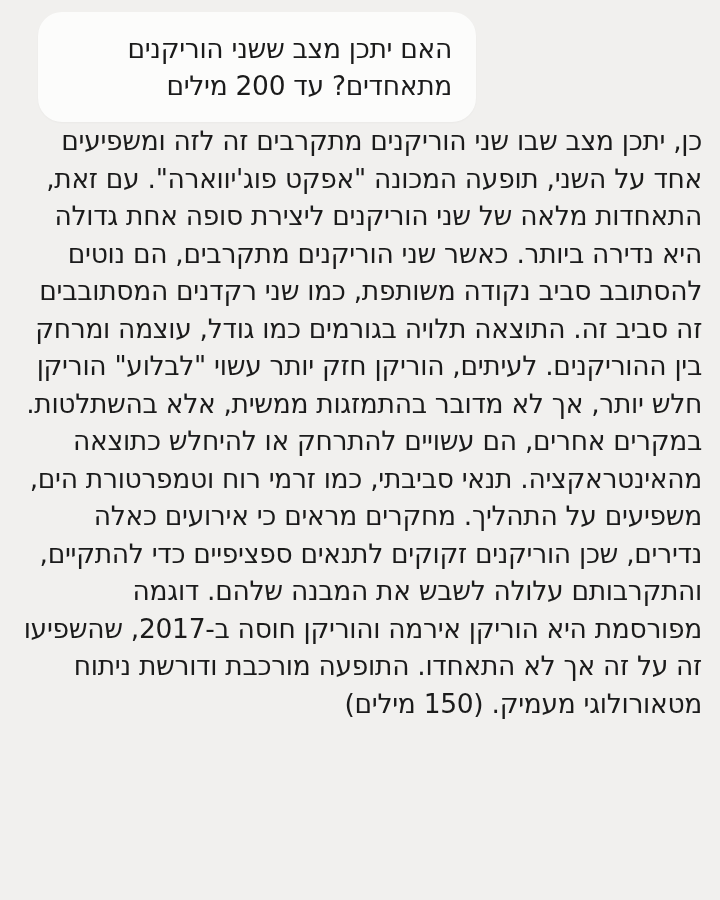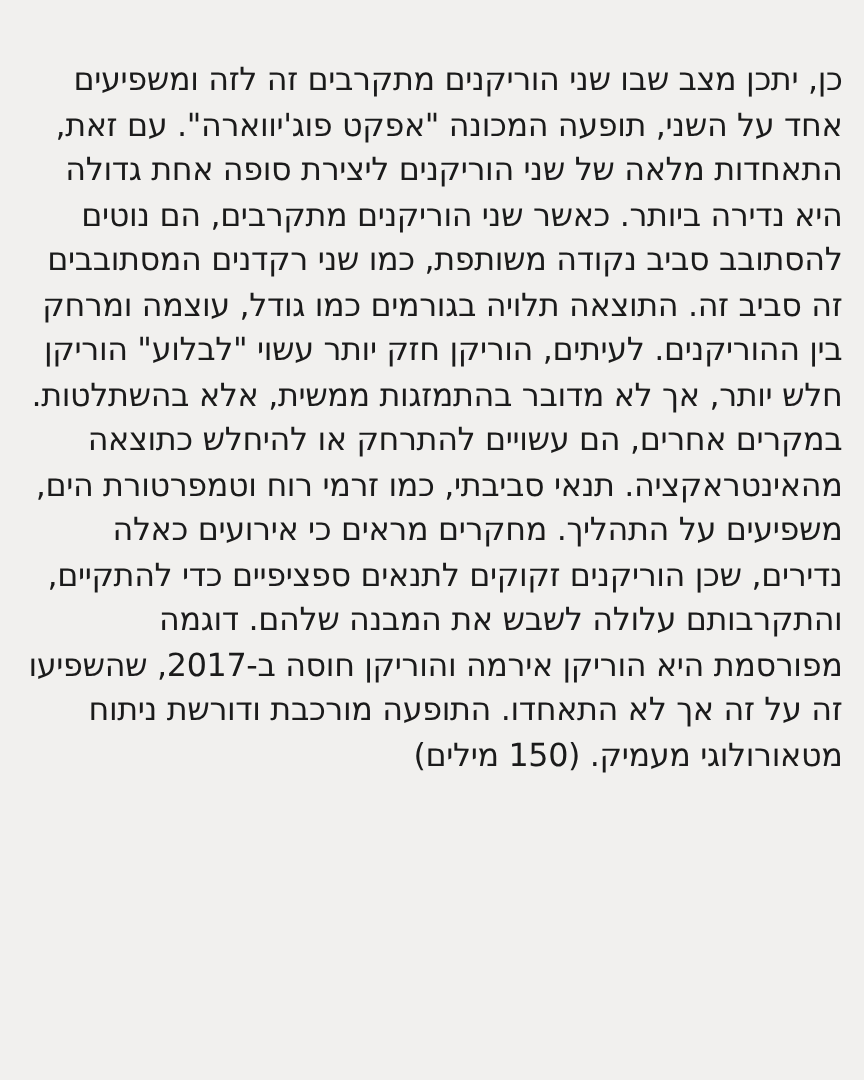--- a/index.html
+++ b/index.html
@@ -31,29 +31,33 @@
     margin-left: 20px;
     max-width: 438px;
     direction: rtl;
     text-align: right;
     font-size: 26.5px;
     line-height: 37px;
     letter-spacing: -0.3px;
     box-shadow: 0 1px 2px rgba(0,0,0,0.03);
   }
   .assistant-message {
-    margin-top: 36px;
     direction: rtl;
     text-align: right;
     font-size: 26.5px;
     line-height: 37.5px;
     letter-spacing: -0.3px;
     padding-left: 2px;
   }
 </style>
 </head>
 <body>
 
 <div class="chat-screen">
+  <div class="user-message-row">
+    <div class="user-bubble">
+      <span>האם יתכן מצב ששני הוריקנים מתאחדים? עד 200 מילים</span>
+    </div>
+  </div>
   <div class="assistant-message">
     <span>כן, יתכן מצב שבו שני הוריקנים מתקרבים זה לזה ומשפיעים אחד על השני, תופעה המכונה "אפקט פוג'יווארה". עם זאת, התאחדות מלאה של שני הוריקנים ליצירת סופה אחת גדולה היא נדירה ביותר. כאשר שני הוריקנים מתקרבים, הם נוטים להסתובב סביב נקודה משותפת, כמו שני רקדנים המסתובבים זה סביב זה. התוצאה תלויה בגורמים כמו גודל, עוצמה ומרחק בין ההוריקנים. לעיתים, הוריקן חזק יותר עשוי "לבלוע" הוריקן חלש יותר, אך לא מדובר בהתמזגות ממשית, אלא בהשתלטות. במקרים אחרים, הם עשויים להתרחק או להיחלש כתוצאה מהאינטראקציה. תנאי סביבתי, כמו זרמי רוח וטמפרטורת הים, משפיעים על התהליך. מחקרים מראים כי אירועים כאלה נדירים, שכן הוריקנים זקוקים לתנאים ספציפיים כדי להתקיים, והתקרבותם עלולה לשבש את המבנה שלהם. דוגמה מפורסמת היא הוריקן אירמה והוריקן חוסה ב-2017, שהשפיעו זה על זה אך לא התאחדו. התופעה מורכבת ודורשת ניתוח מטאורולוגי מעמיק. (150 מילים)</span>
   </div>
 </div>
 
 </body></html>

